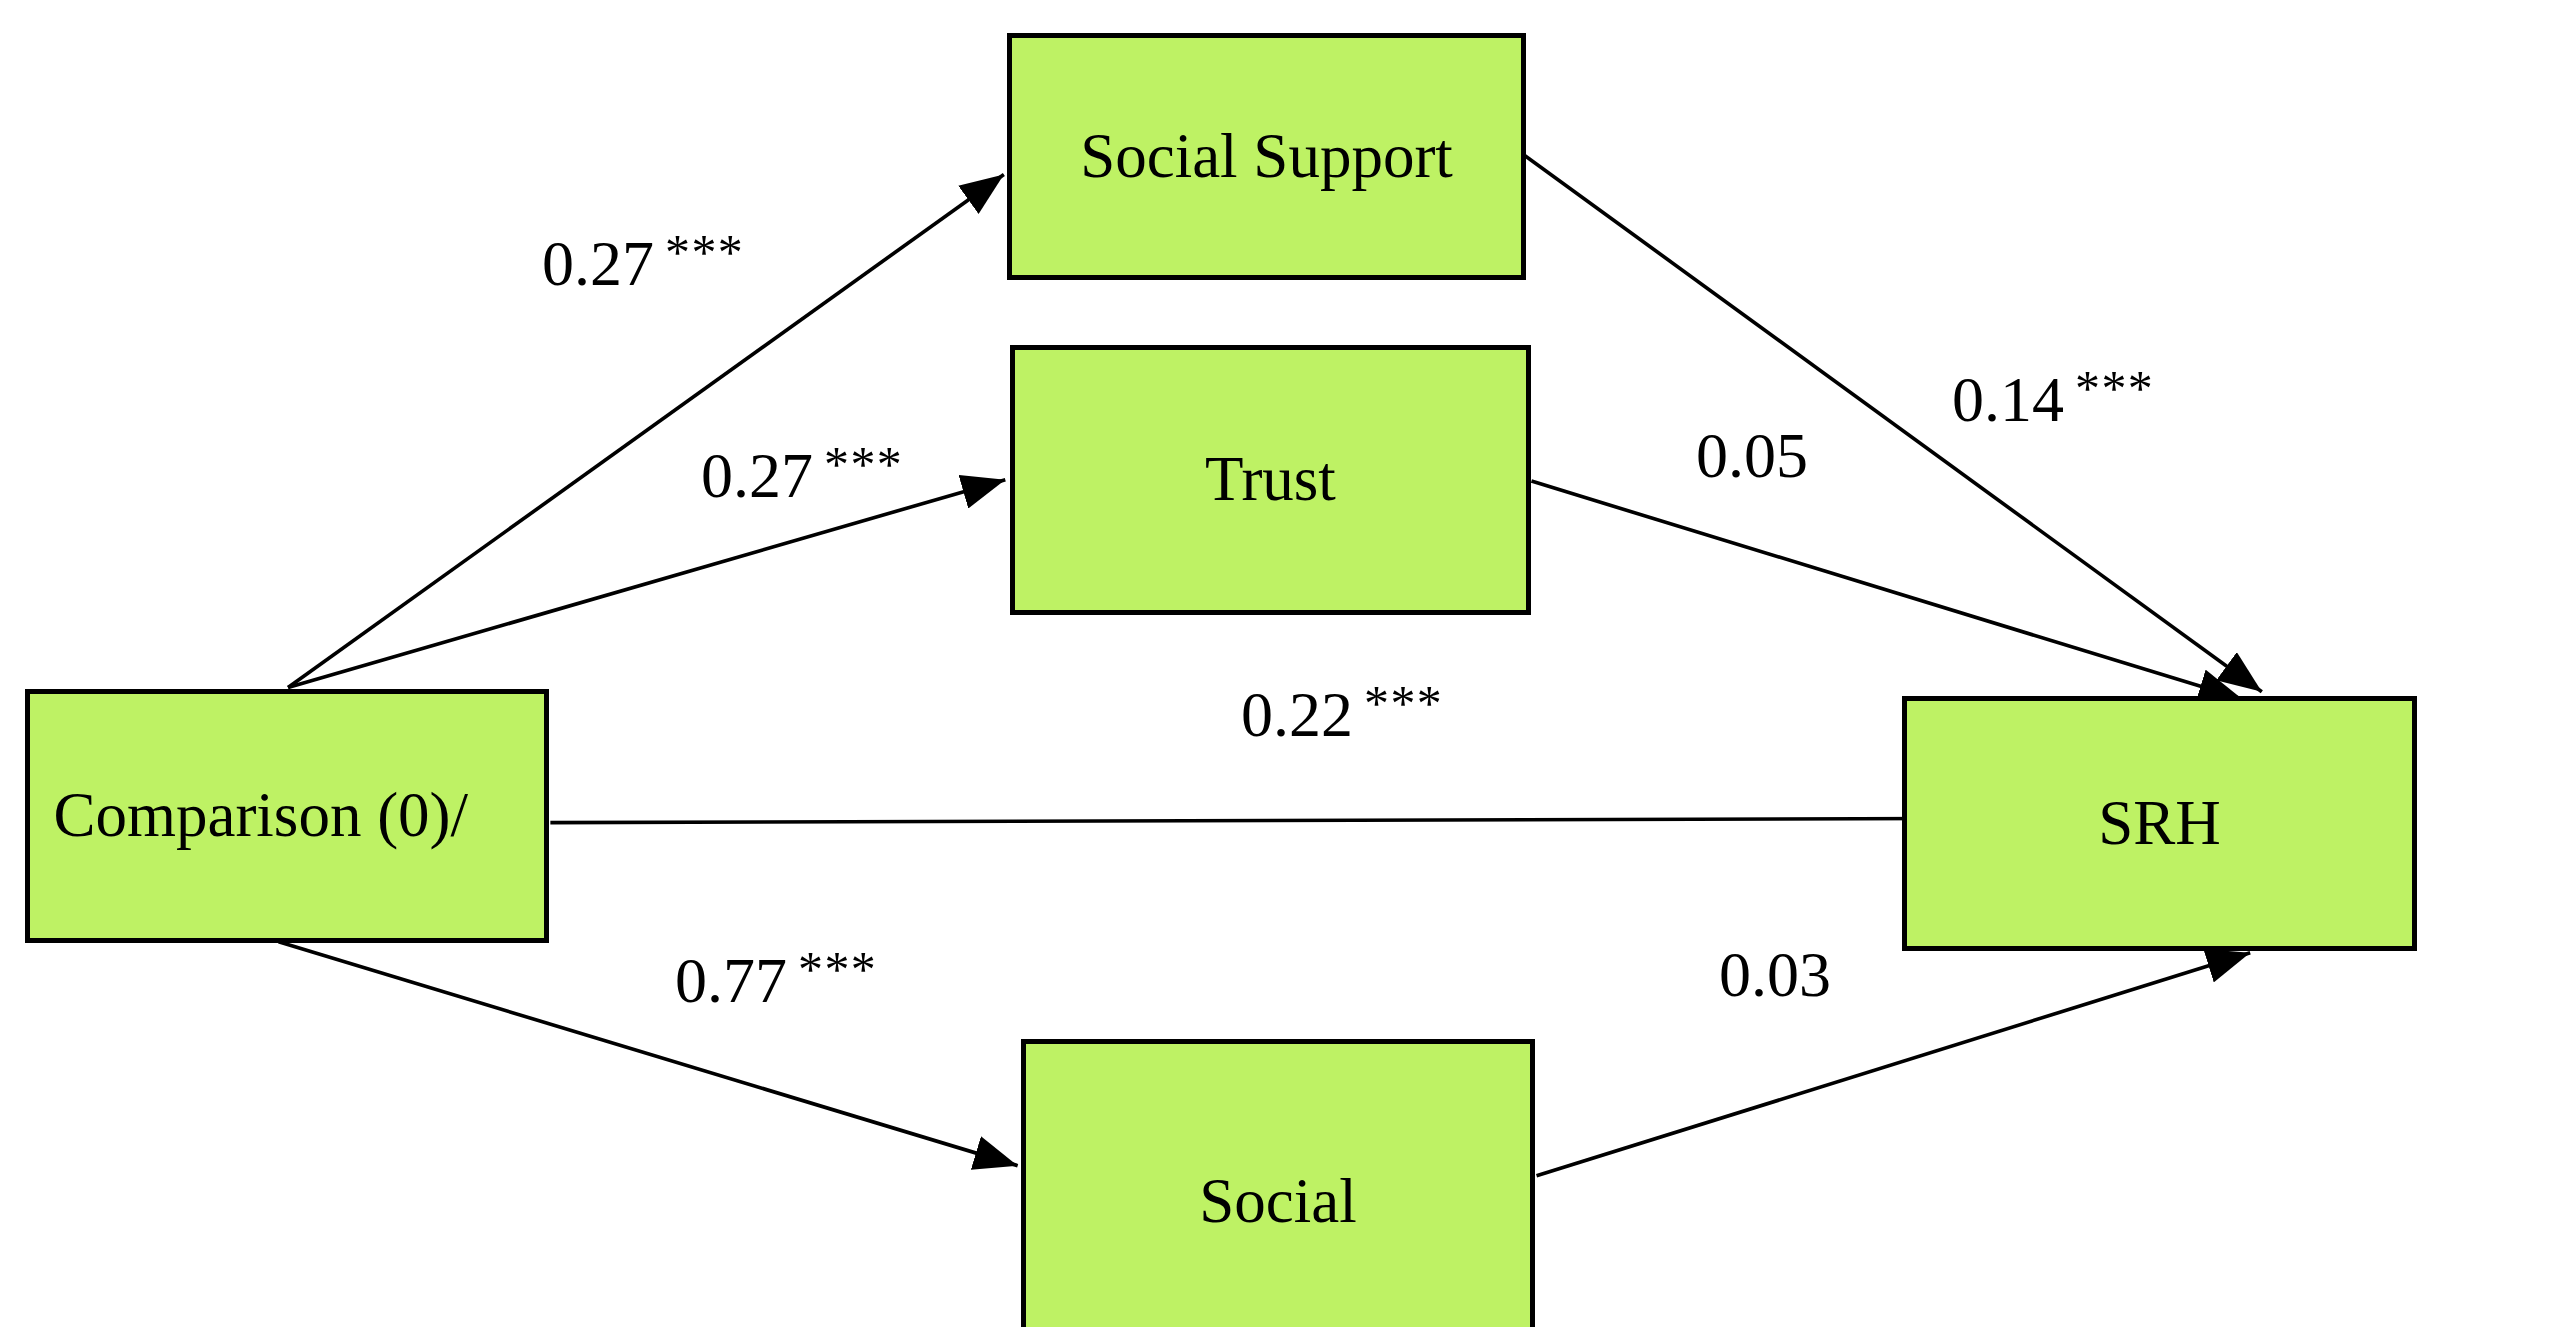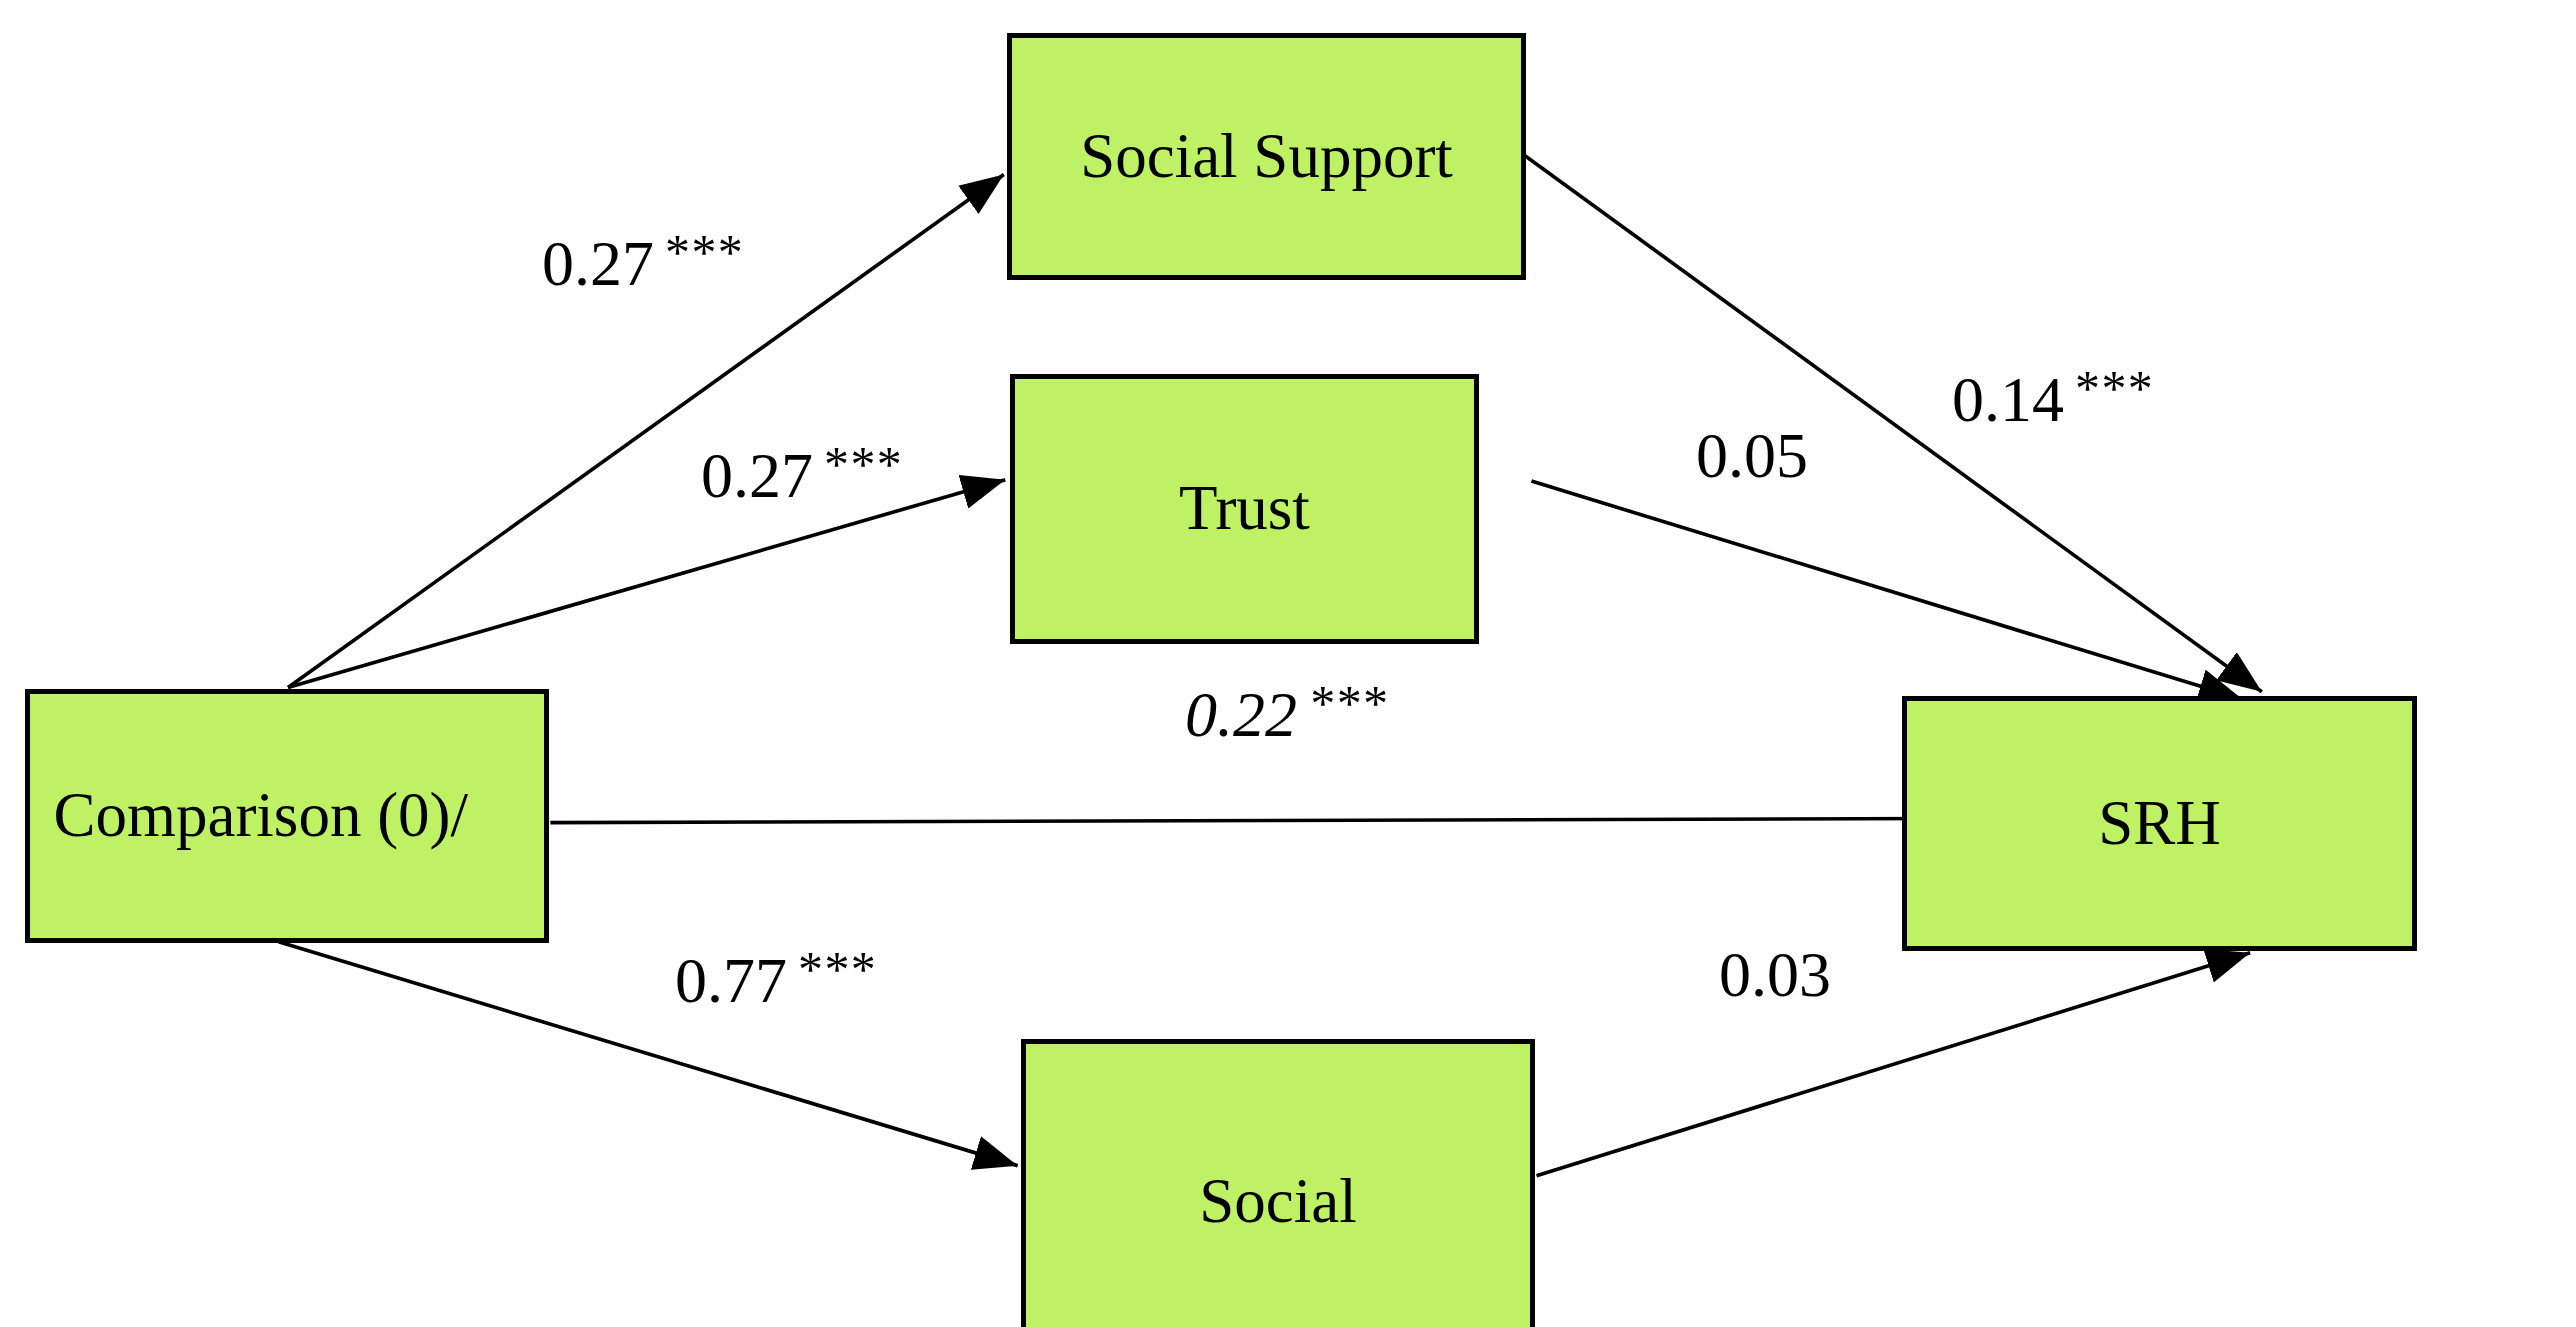--- a/index.html
+++ b/index.html
@@ -88,41 +88,41 @@
   </svg>
 
   <div class="node left" style="left:25.4px; top:689px; width:524px; height:254px;">
     <span class="ln">Comparison (0)/</span>
   </div>
 
   <div class="node center" style="left:1007px; top:33px; width:519px; height:247px;">
     <span class="ln">Social Support</span>
   </div>
 
-  <div class="node center" style="left:1010px; top:345px; width:469px; height:270px;margin-top:29px;">
+  <div class="node center" style="left:1010px; top:345px; width:521px; height:270px;">
     <span class="ln">Trust</span>
   </div>
 
   <div class="node center wide-lines" style="left:1021px; top:1039px; width:514px; height:324px;">
     <span class="ln">Social</span>
   </div>
 
   <div class="node center" style="left:1902px; top:696px; width:515px; height:255px;text-align:center;">
     <span class="ln">SRH</span>
   </div>
 
   <div class="coef" style="left:542px; top:224px;">
     <span>0.27</span><span class="sig">***</span>
   </div>
 
   <div class="coef" style="left:701px; top:436px;">
     <span>0.27</span><span class="sig">***</span>
   </div>
 
-  <div class="coef" style="left:1185px; top:675px;font-style:italic;">
+  <div class="coef" style="left:1241px; top:675px;">
     <span>0.22</span><span class="sig">***</span>
   </div>
 
   <div class="coef" style="left:675px; top:941px;">
     <span>0.77</span><span class="sig">***</span>
   </div>
 
   <div class="coef" style="left:1952px; top:360px;">
     <span>0.14</span><span class="sig">***</span>
   </div>

